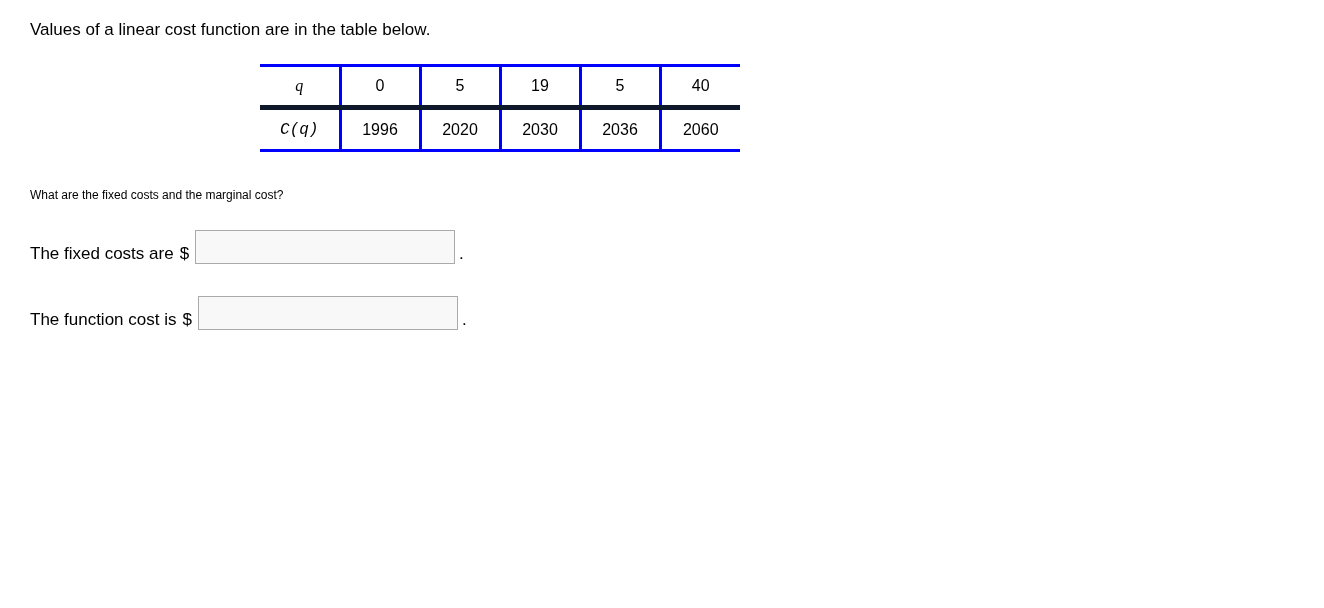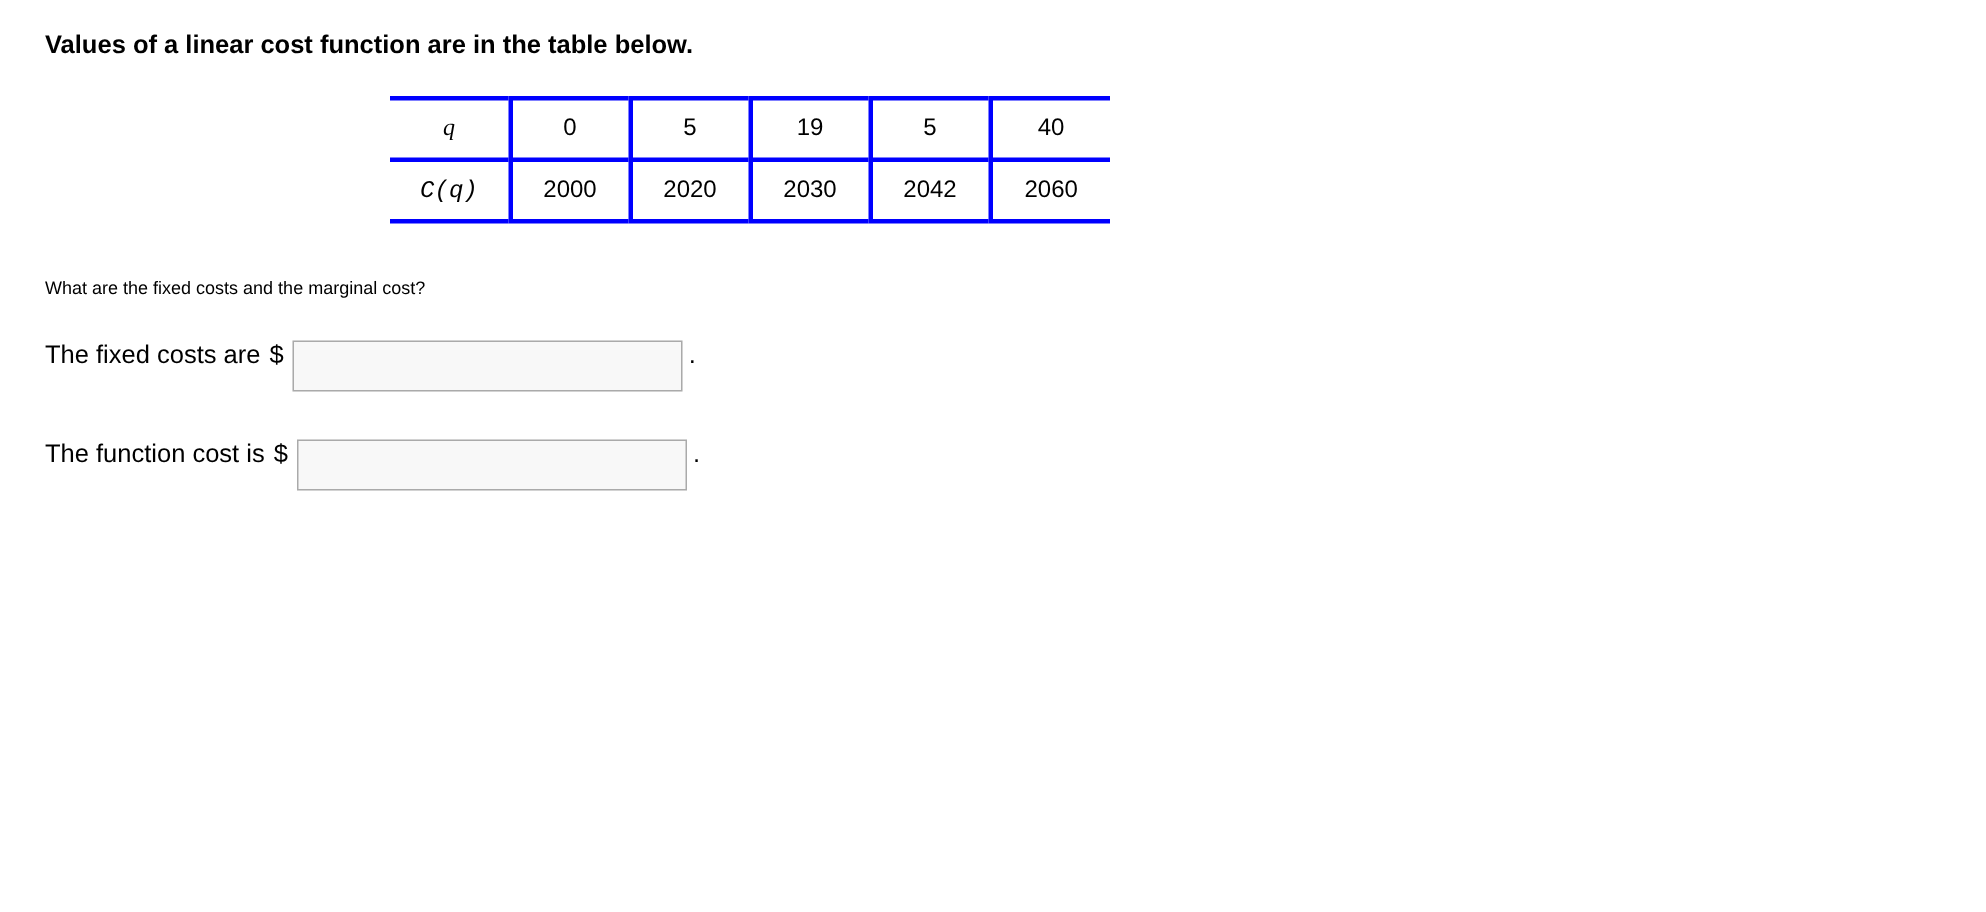--- a/index.html
+++ b/index.html
@@ -14,21 +14,21 @@
       font-size: 16px;
       color: #000000;
       padding: 20px 30px;
       width: 1324px;
       min-height: 608px;
     }
 
     .page-title {
       font-size: 17px;
       margin-bottom: 24px;
-      font-weight: bold;
+      font-weight: normal;
     }
 
     .table-container {
       margin-left: 230px;
       margin-bottom: 36px;
     }
 
     .cost-table {
       border-collapse: collapse;
       border-top: 3px solid blue;
@@ -54,32 +54,32 @@
 
     .cost-table tr {
       border-bottom: none;
     }
 
     .header-row td {
       padding: 10px 20px;
     }
 
     .separator {
-      border-top: 2px solid #0f172a;
+      border-top: 5px solid #0f172a;
     }
 
     .question-text {
       font-size: 12px;
       margin-bottom: 28px;
       font-weight: normal;
     }
 
     .input-row {
       display: flex;
-      align-items: flex-start;
+      align-items: flex-end;
       margin-bottom: 32px;
       font-size: 17px;
     }
 
     .input-label {
       margin-right: 6px;
     }
 
     .dollar-sign {
       margin-right: 6px;
@@ -123,24 +123,24 @@
       <tr class="header-row">
         <td><span class="italic-q">q</span></td>
         <td>0</td>
         <td>5</td>
         <td>19</td>
         <td>5</td>
         <td>40</td>
       </tr>
       <tr class="separator">
         <td><span class="cq-label">C(q)</span></td>
-        <td>2000</td>
+        <td>1996</td>
         <td>2020</td>
         <td>2030</td>
-        <td>2042</td>
+        <td>2036</td>
         <td>2060</td>
       </tr>
     </tbody>
   </table>
 </div>
 
 <p class="question-text">What are the fixed costs and the marginal cost?</p>
 
 <div class="input-row">
   <span class="input-label">The fixed costs are</span>

